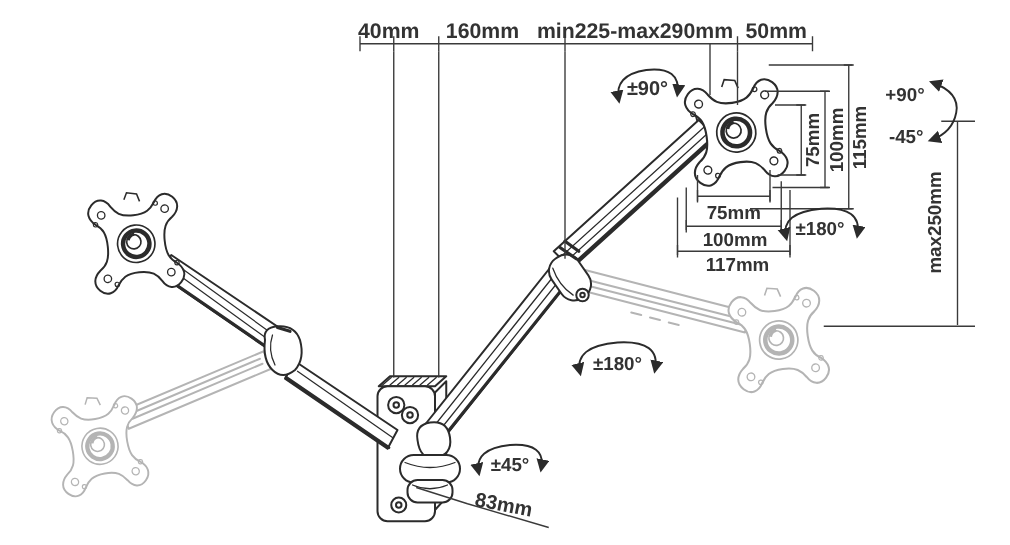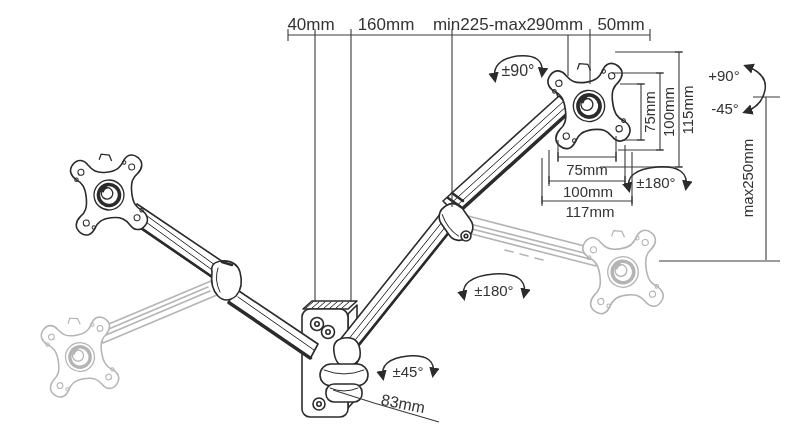--- a/index.html
+++ b/index.html
@@ -1,16 +1,16 @@
 <!DOCTYPE html>
 <html><head>
 <meta charset="utf-8">
 <style>
   html,body{margin:0;padding:0;background:#ffffff;}
-  .stage{width:808px;height:436px;position:relative;background:#fff;overflow:hidden;}
+  .stage{width:808px;height:436px;position:relative;background:#fff;overflow:hidden;font-weight:bold;}
   svg{display:block;}
   text{fill:#333;font-family:"Liberation Sans",sans-serif;}
   .ln{stroke:#2b2b2b;stroke-width:1.6;fill:none;stroke-linecap:round;stroke-linejoin:round;}
   .lnf{stroke:#2b2b2b;stroke-width:1.6;fill:#ffffff;stroke-linecap:round;stroke-linejoin:round;}
   .thk{stroke-width:2.6;}
   .thin{stroke-width:1;}
   .dim{stroke:#3a3a3a;stroke-width:1.1;fill:none;stroke-linecap:butt;}
   .arc{stroke:#2b2b2b;stroke-width:1.5;fill:none;}
   .ghost .ln,.ghost .lnf{stroke:#b4b4b4;}
   .t17{font-size:17px;}

